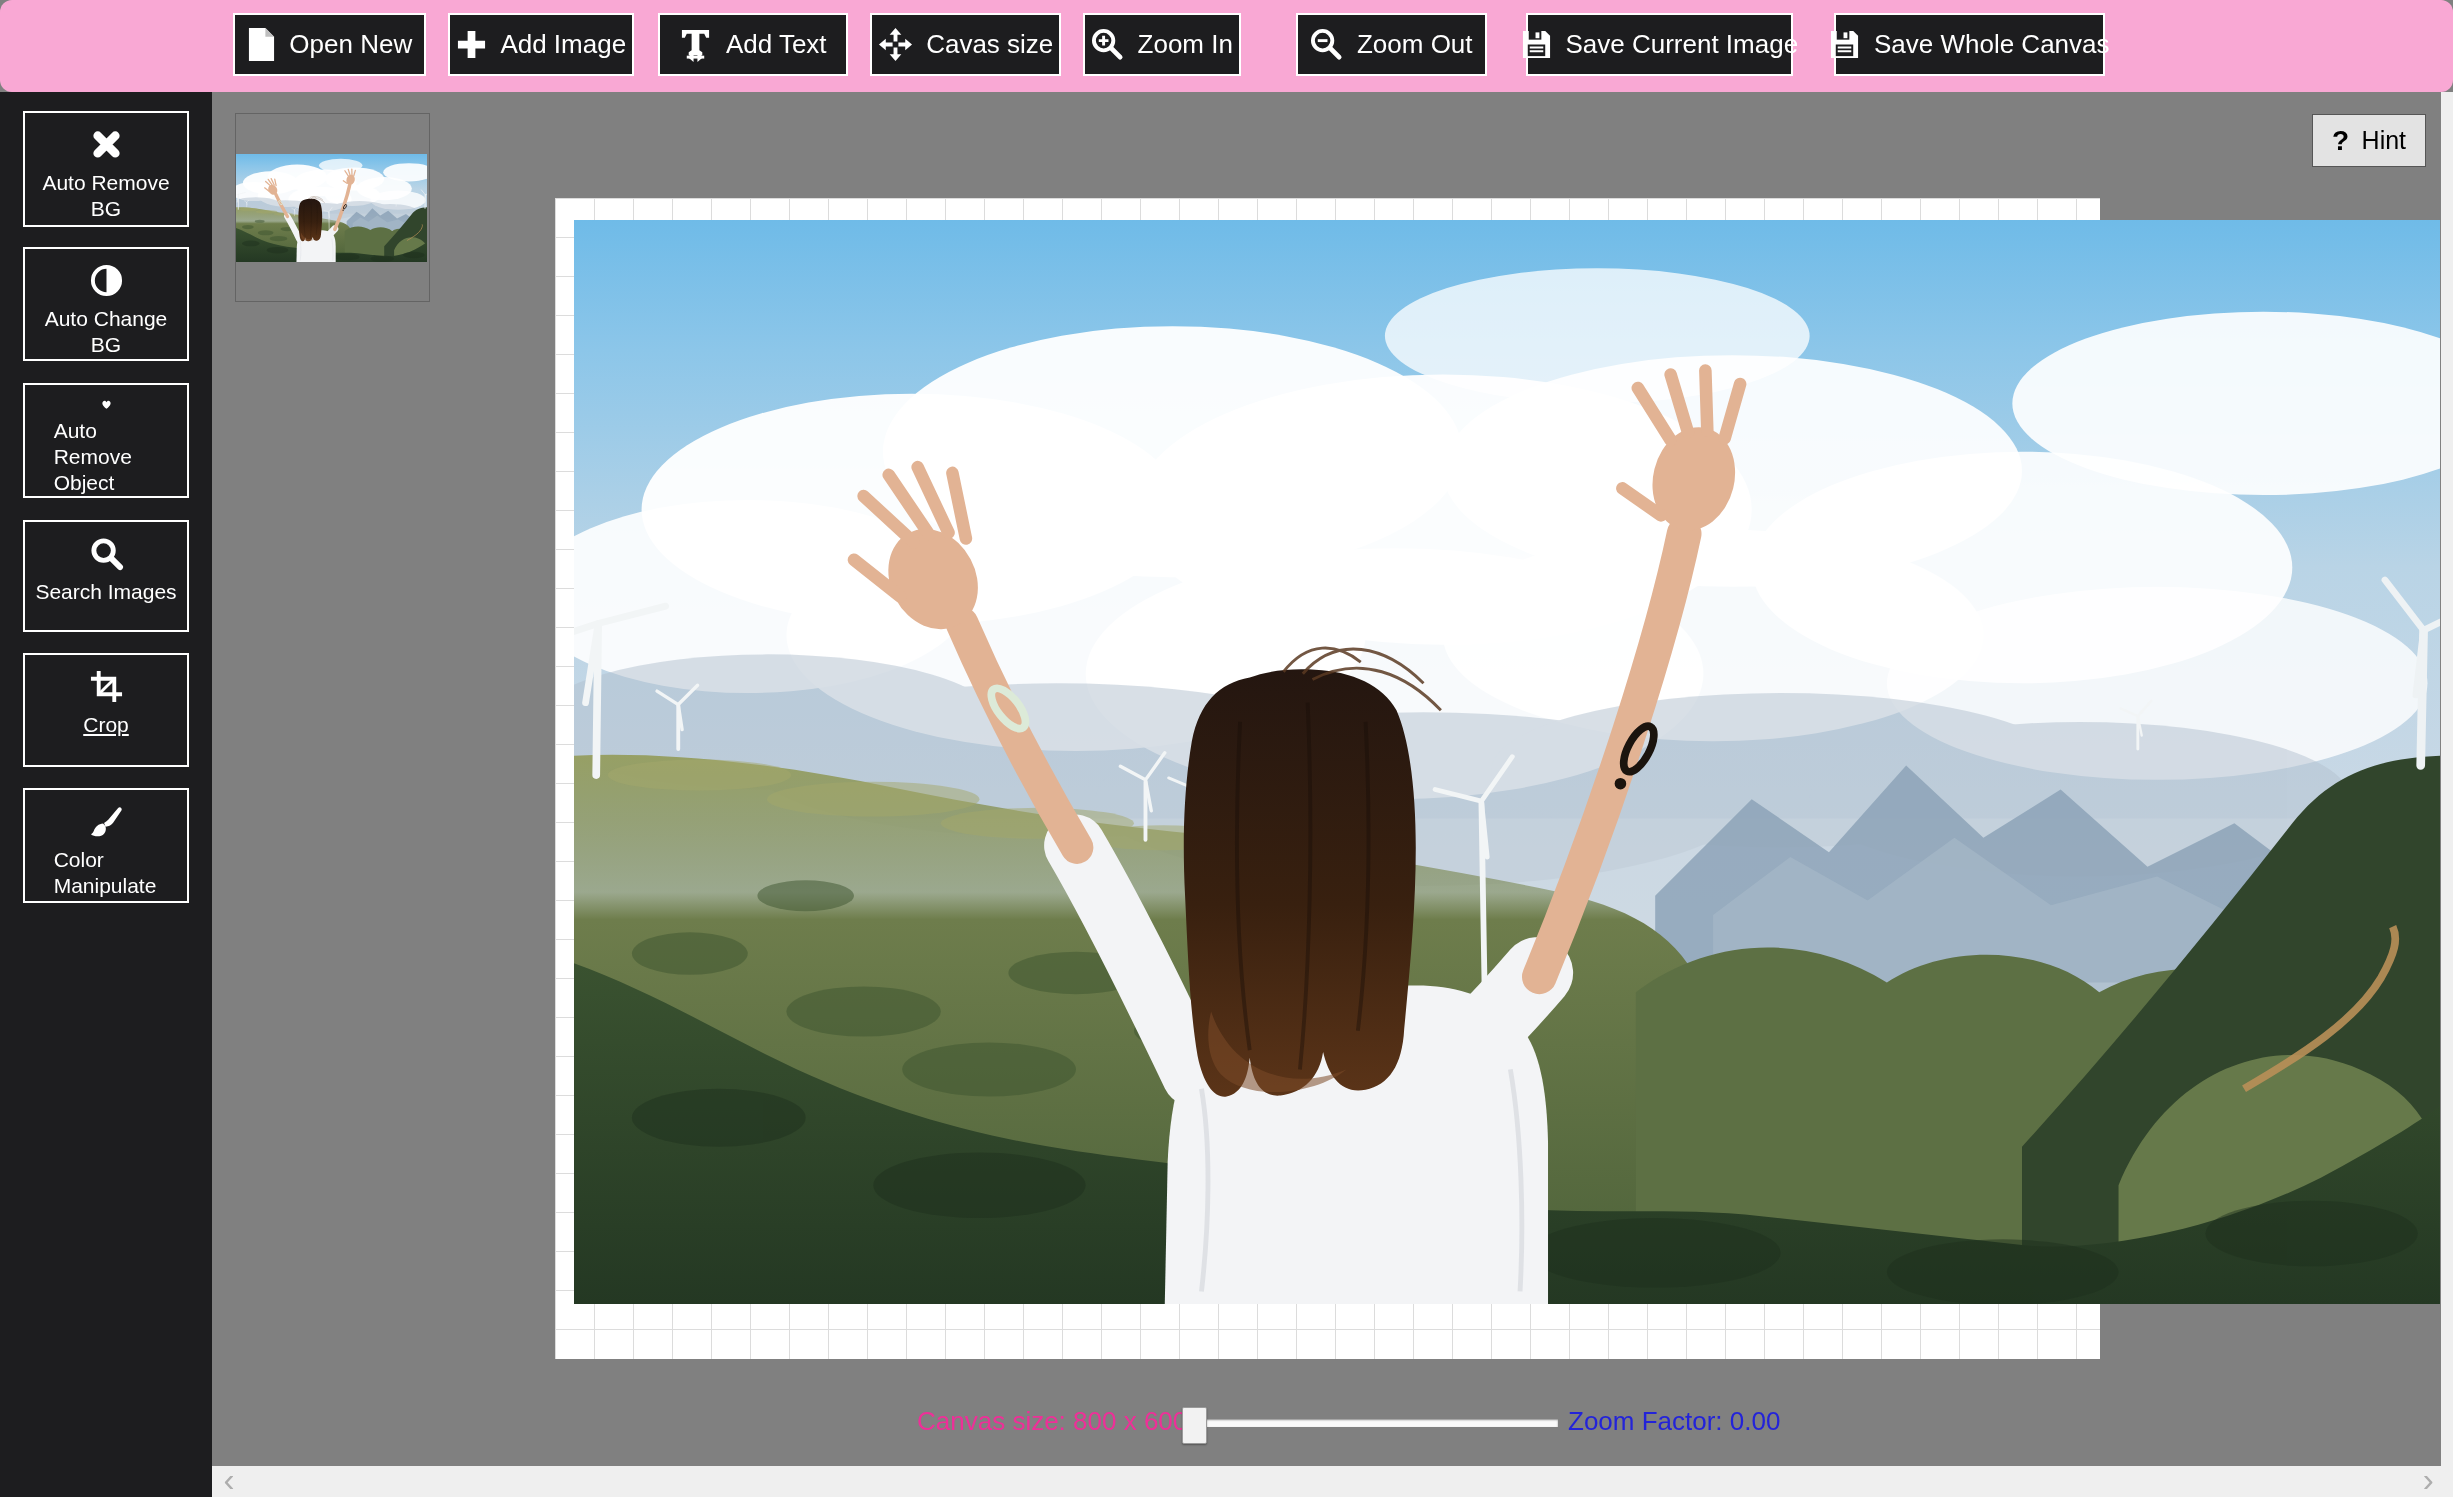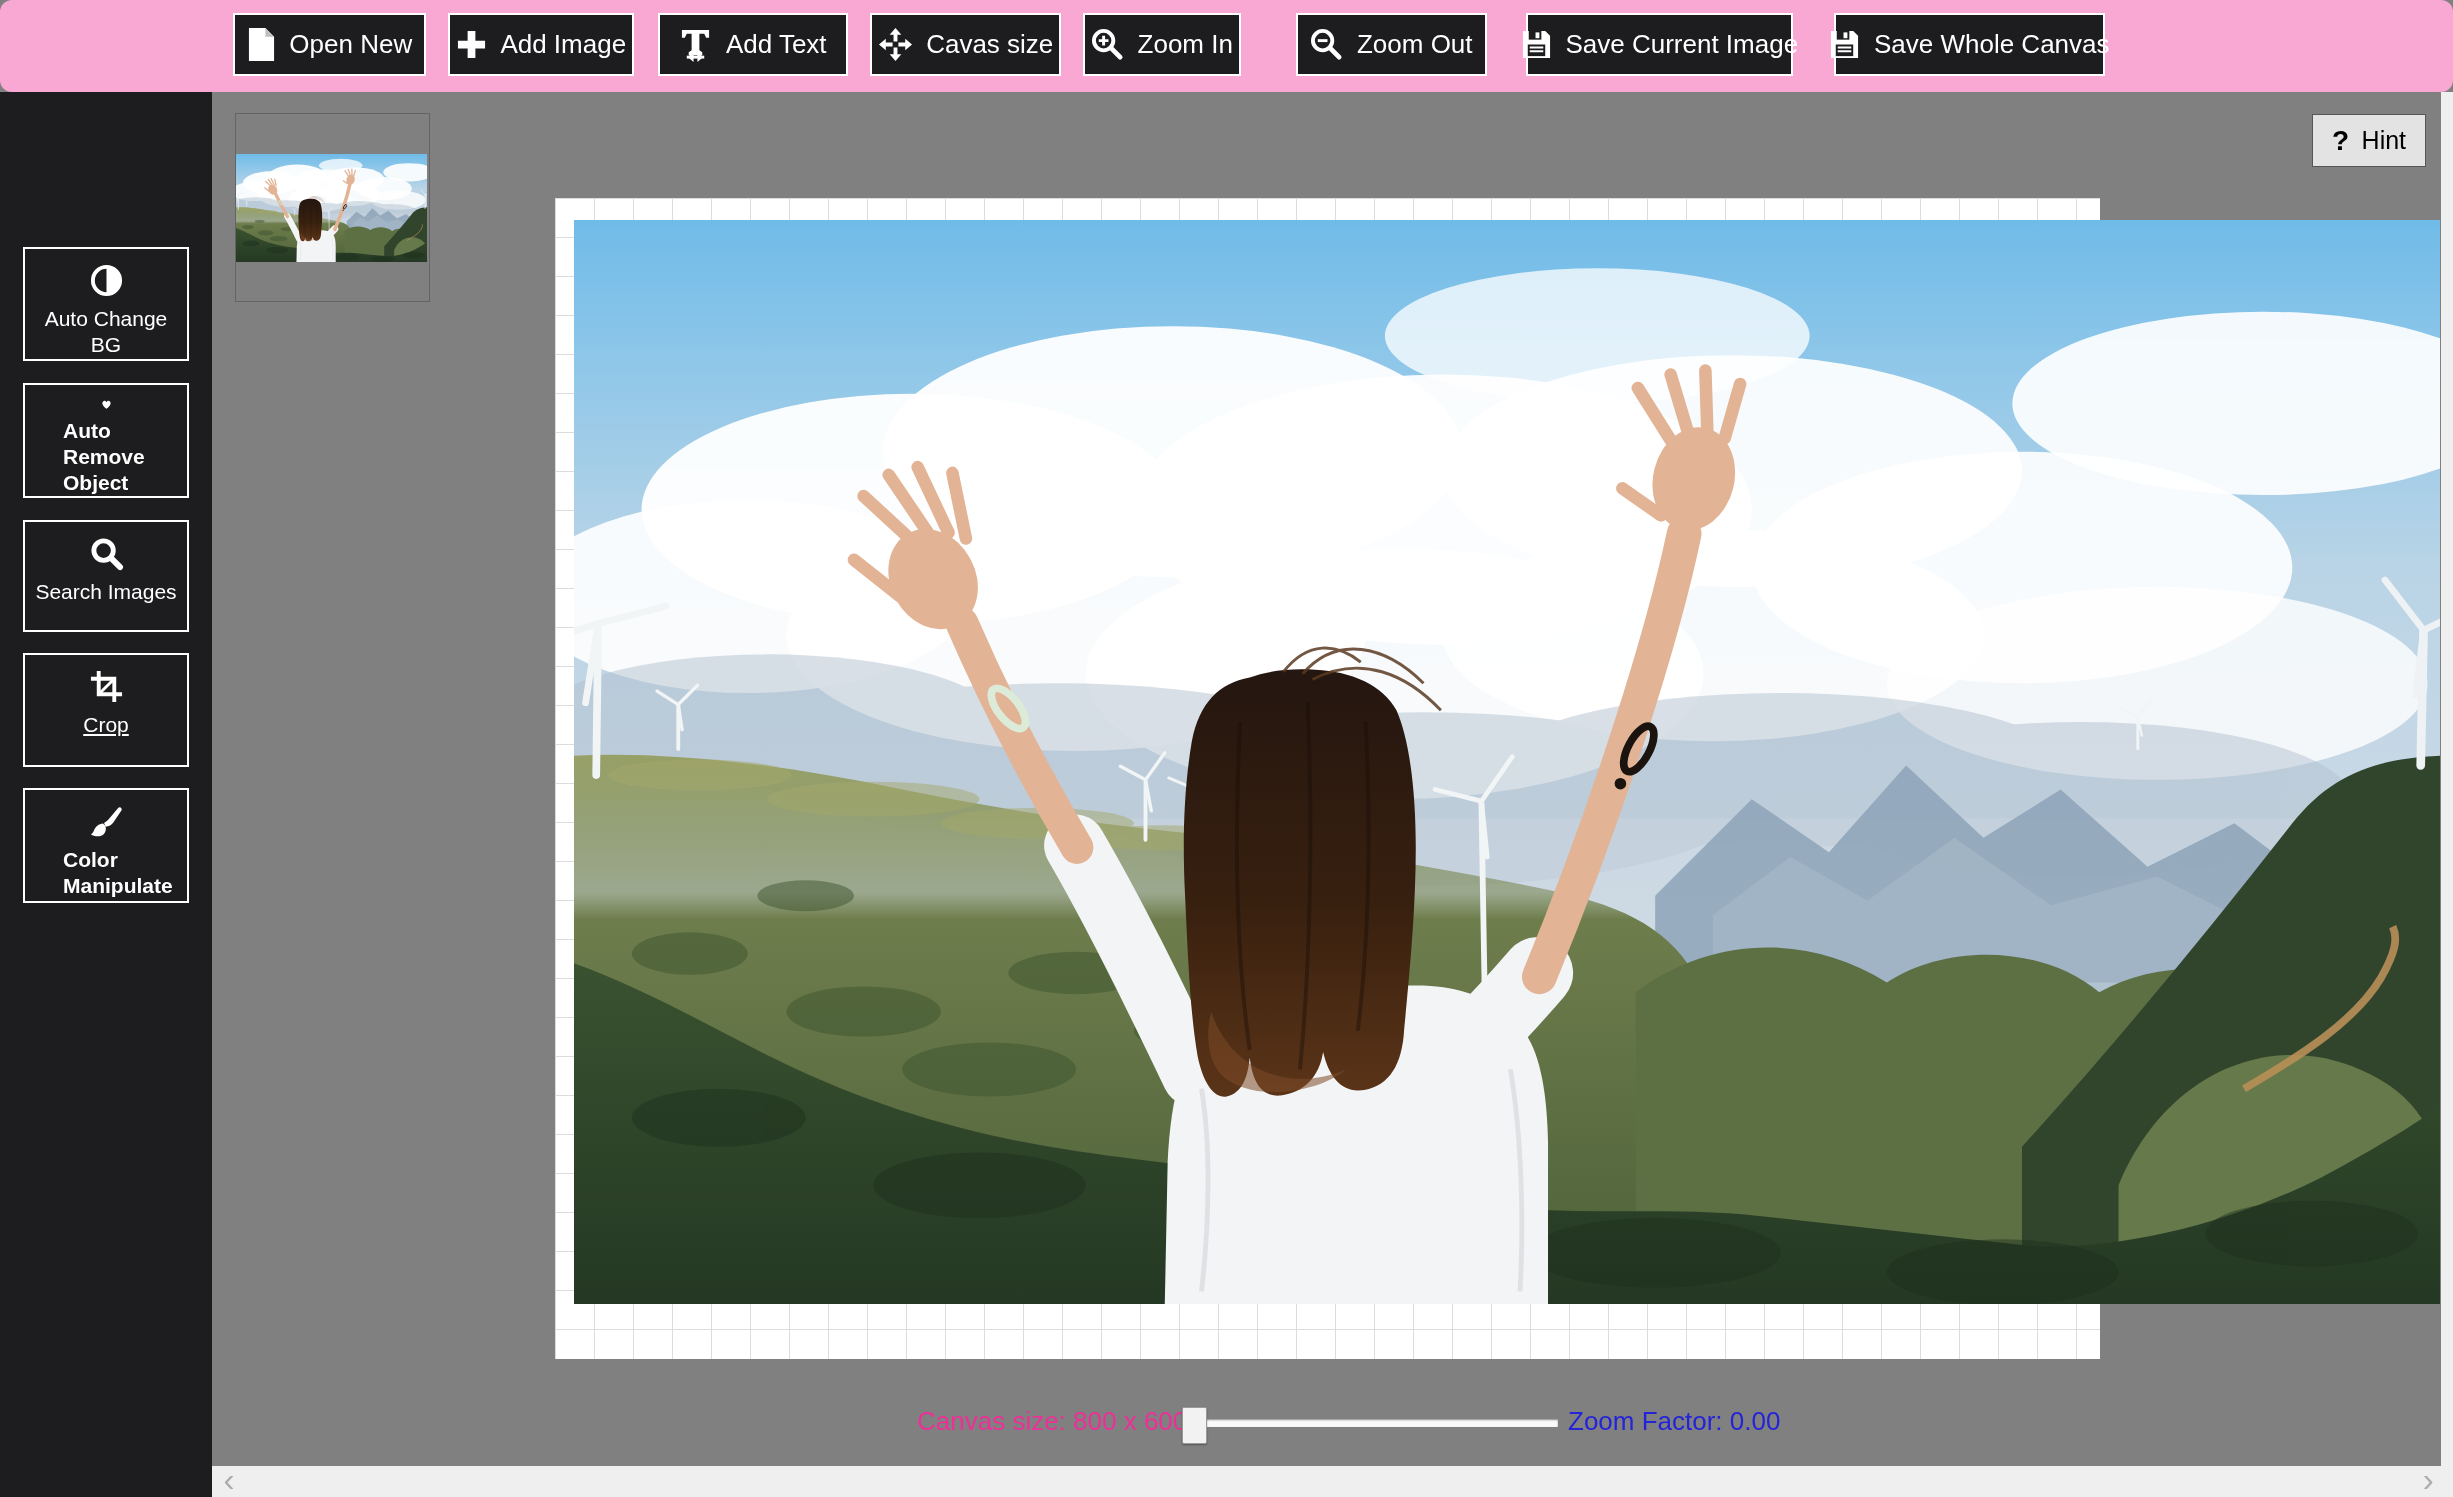--- a/index.html
+++ b/index.html
@@ -12,21 +12,21 @@
         background:#1d1d1f;color:#fff;display:flex;align-items:center;justify-content:center;
         gap:13.5px;font-size:26px;white-space:nowrap;cursor:pointer;}
   .tbtn svg{flex:0 0 auto;}
 
   
   .sidebar{position:absolute;left:0;top:92px;width:212px;height:1406px;background:#1d1d1f;}
   .sbox{position:absolute;left:23px;width:166px;box-sizing:border-box;border:2.9px solid #fff;
         background:#1d1d1f;color:#fff;display:flex;flex-direction:column;align-items:center;
         padding-top:13.5px;cursor:pointer;}
   .sbox .lbl{font-size:21px;line-height:26px;margin-top:8.7px;text-align:center;width:154px;}
-  .sbox.wrap{align-items:flex-end;padding-left:19.3px;font-weight:bold;}
+  .sbox.wrap{align-items:center;padding-left:19.3px;}
   .sbox.wrap svg{align-self:center;margin-left:-19.3px;}
   .sbox.wrap .lbl{text-align:left;width:124px;}
 
   
   .thumb{position:absolute;left:235px;top:113px;width:195px;height:189px;box-sizing:border-box;
          border:1.9px solid #646464;background:#808080;cursor:pointer;}
   .thumb svg{position:absolute;left:0;top:40px;}
   .hint{position:absolute;left:2312px;top:114px;width:114px;height:53px;box-sizing:border-box;
         background:#e3e3e3;border:1.9px solid #565656;color:#000;display:flex;align-items:center;
         justify-content:center;gap:12.6px;font-size:25px;cursor:pointer;}
@@ -130,20 +130,26 @@
         <rect x="15" y="3.5" width="4" height="6" fill="#fff"></rect>
         <rect x="7" y="16" width="18" height="12" fill="#1d1d1f"></rect>
         <path d="M9 19 h14 M9 23 h14" stroke="#fff" stroke-width="2"></path>
       </svg>
       <span>Save Whole Canvas</span>
     </div>
   </div>
 
   <div class="sidebar">
 
+    <div class="sbox" style="top:19.3px;height:116px;">
+      <svg width="35" height="35" viewBox="0 0 36 36">
+        <path d="M9 9 L27 27 M27 9 L9 27" stroke="#fff" stroke-width="9" stroke-linecap="round"></path>
+      </svg>
+      <span class="lbl">Auto Remove BG</span>
+    </div>
 
     <div class="sbox" style="top:155px;height:114px;">
       <svg width="35" height="35" viewBox="0 0 36 36">
         <circle cx="18" cy="18" r="14" fill="none" stroke="#fff" stroke-width="4"></circle>
         <path d="M18 4 a14 14 0 0 1 0 28 z" fill="#fff"></path>
       </svg>
       <span class="lbl">Auto Change BG</span>
     </div>
 
     <div class="sbox wrap" style="top:291px;height:115px;">

